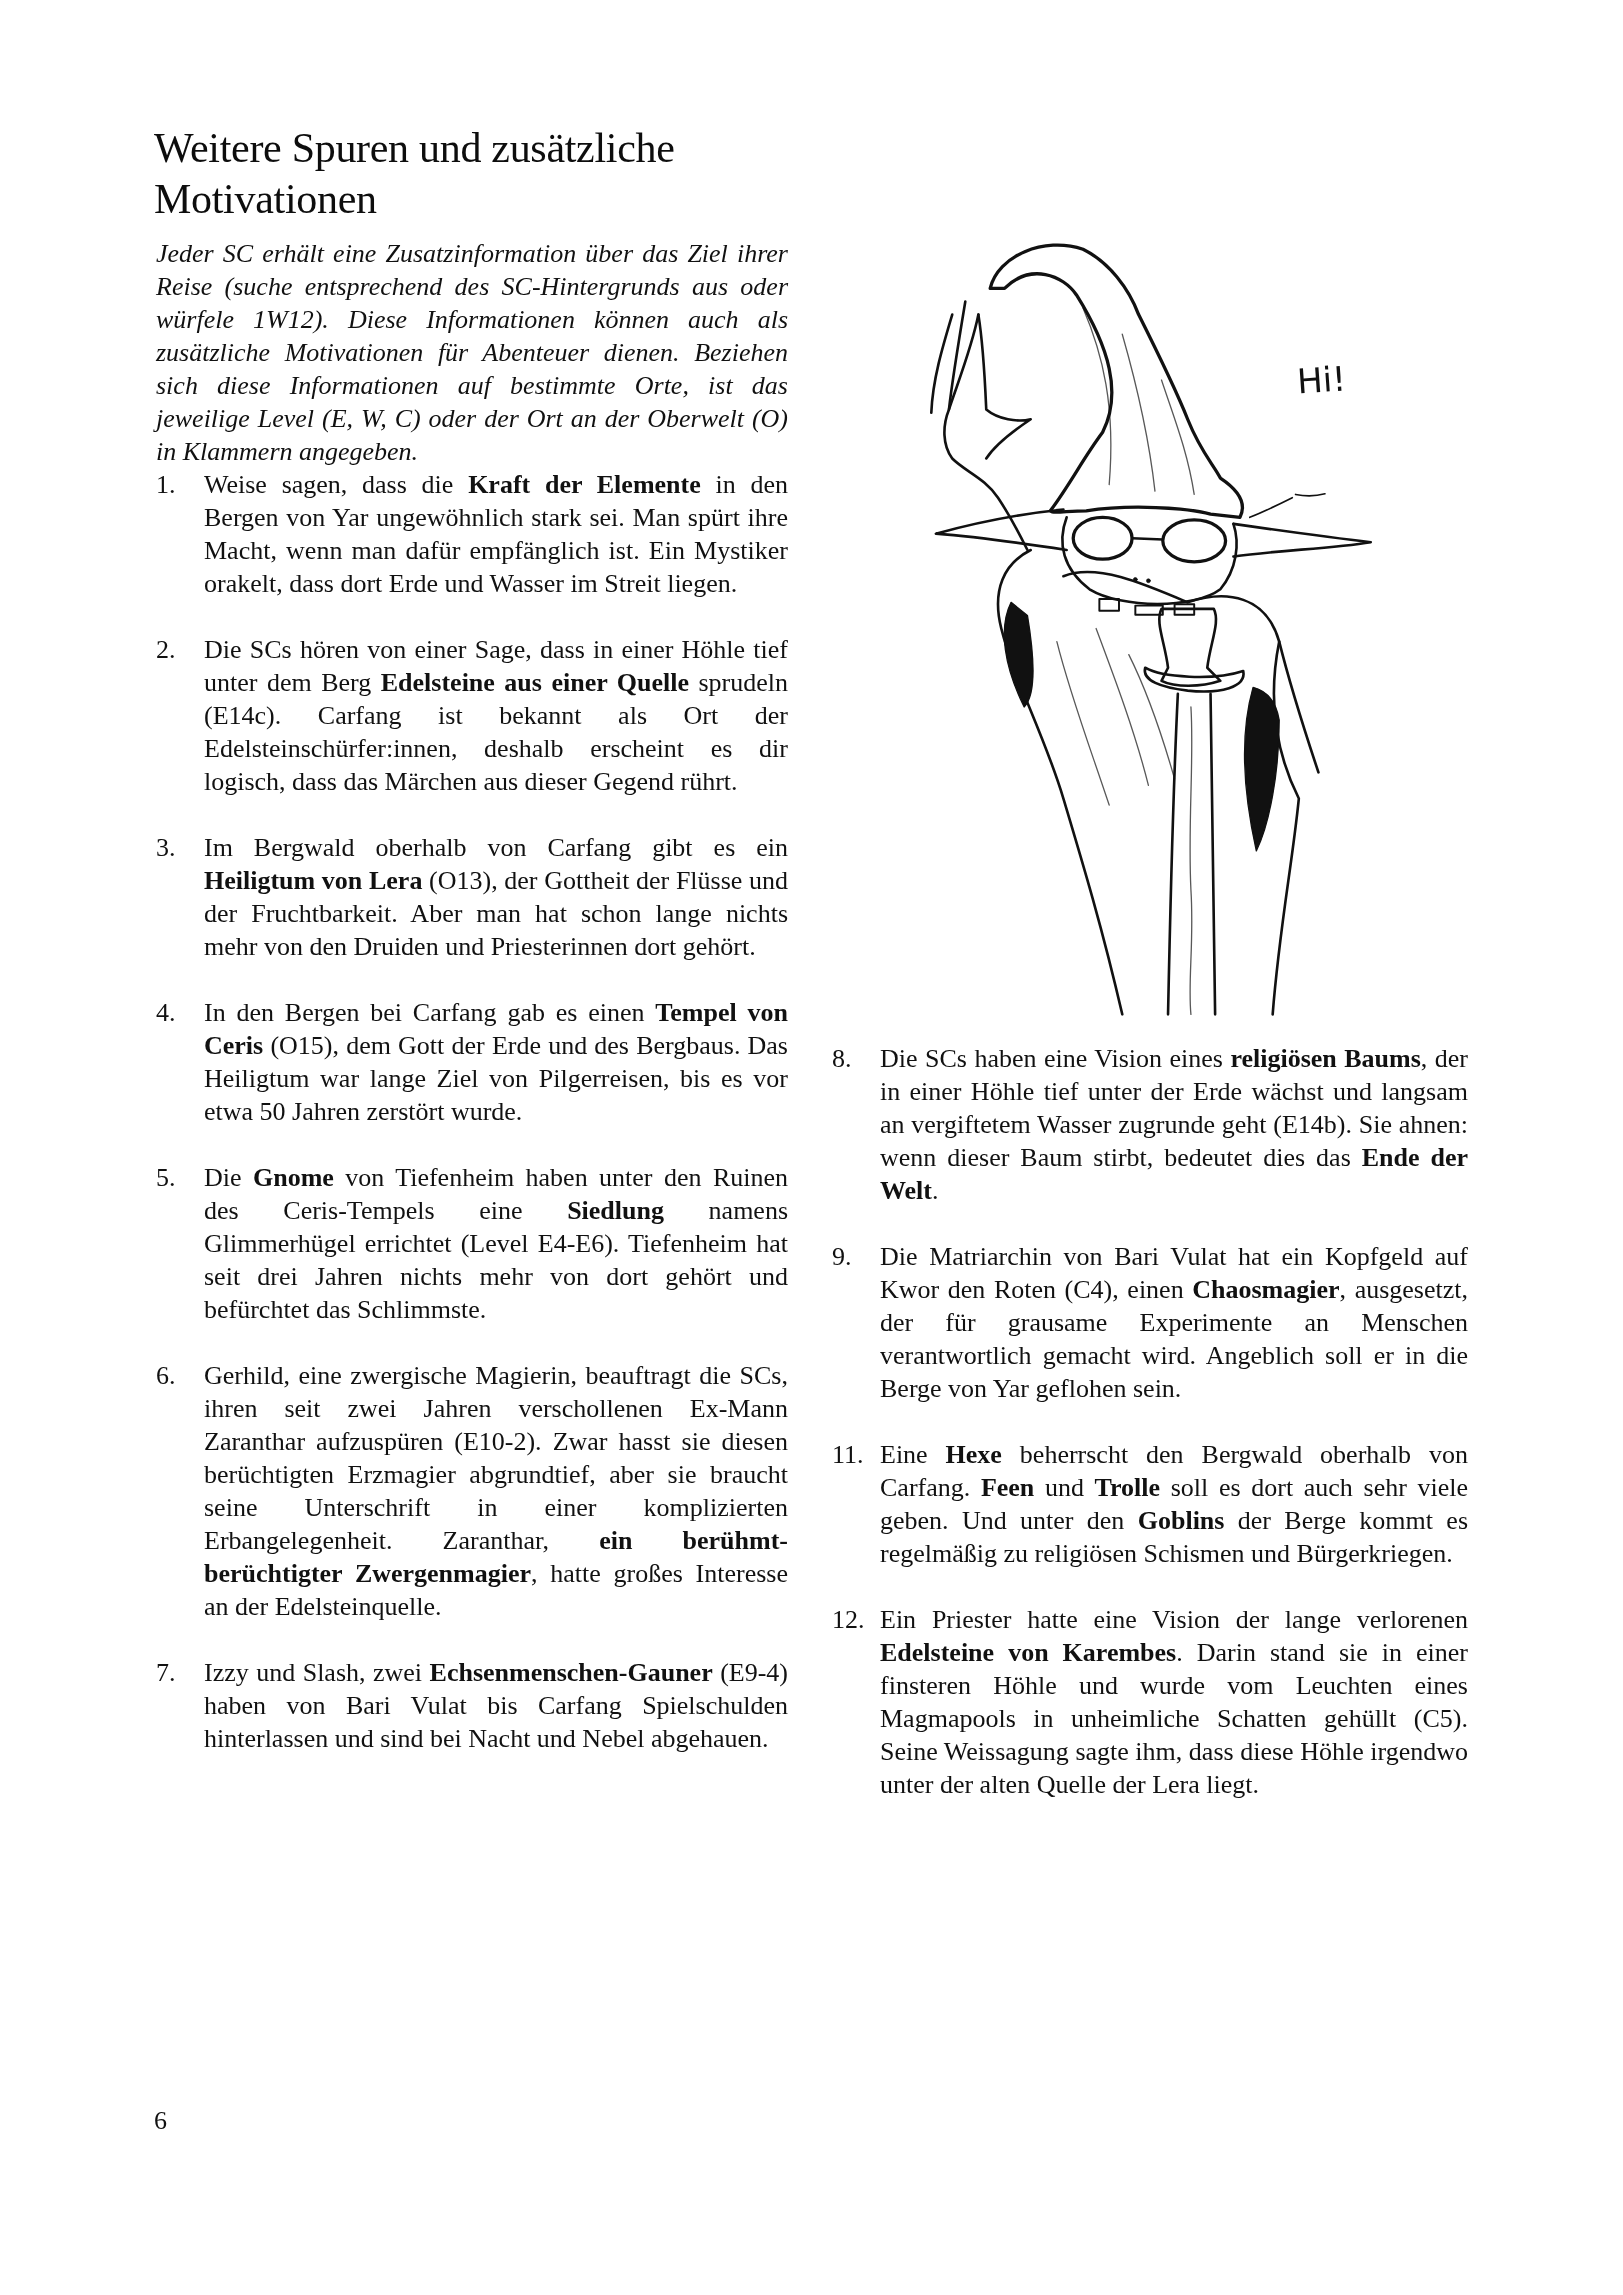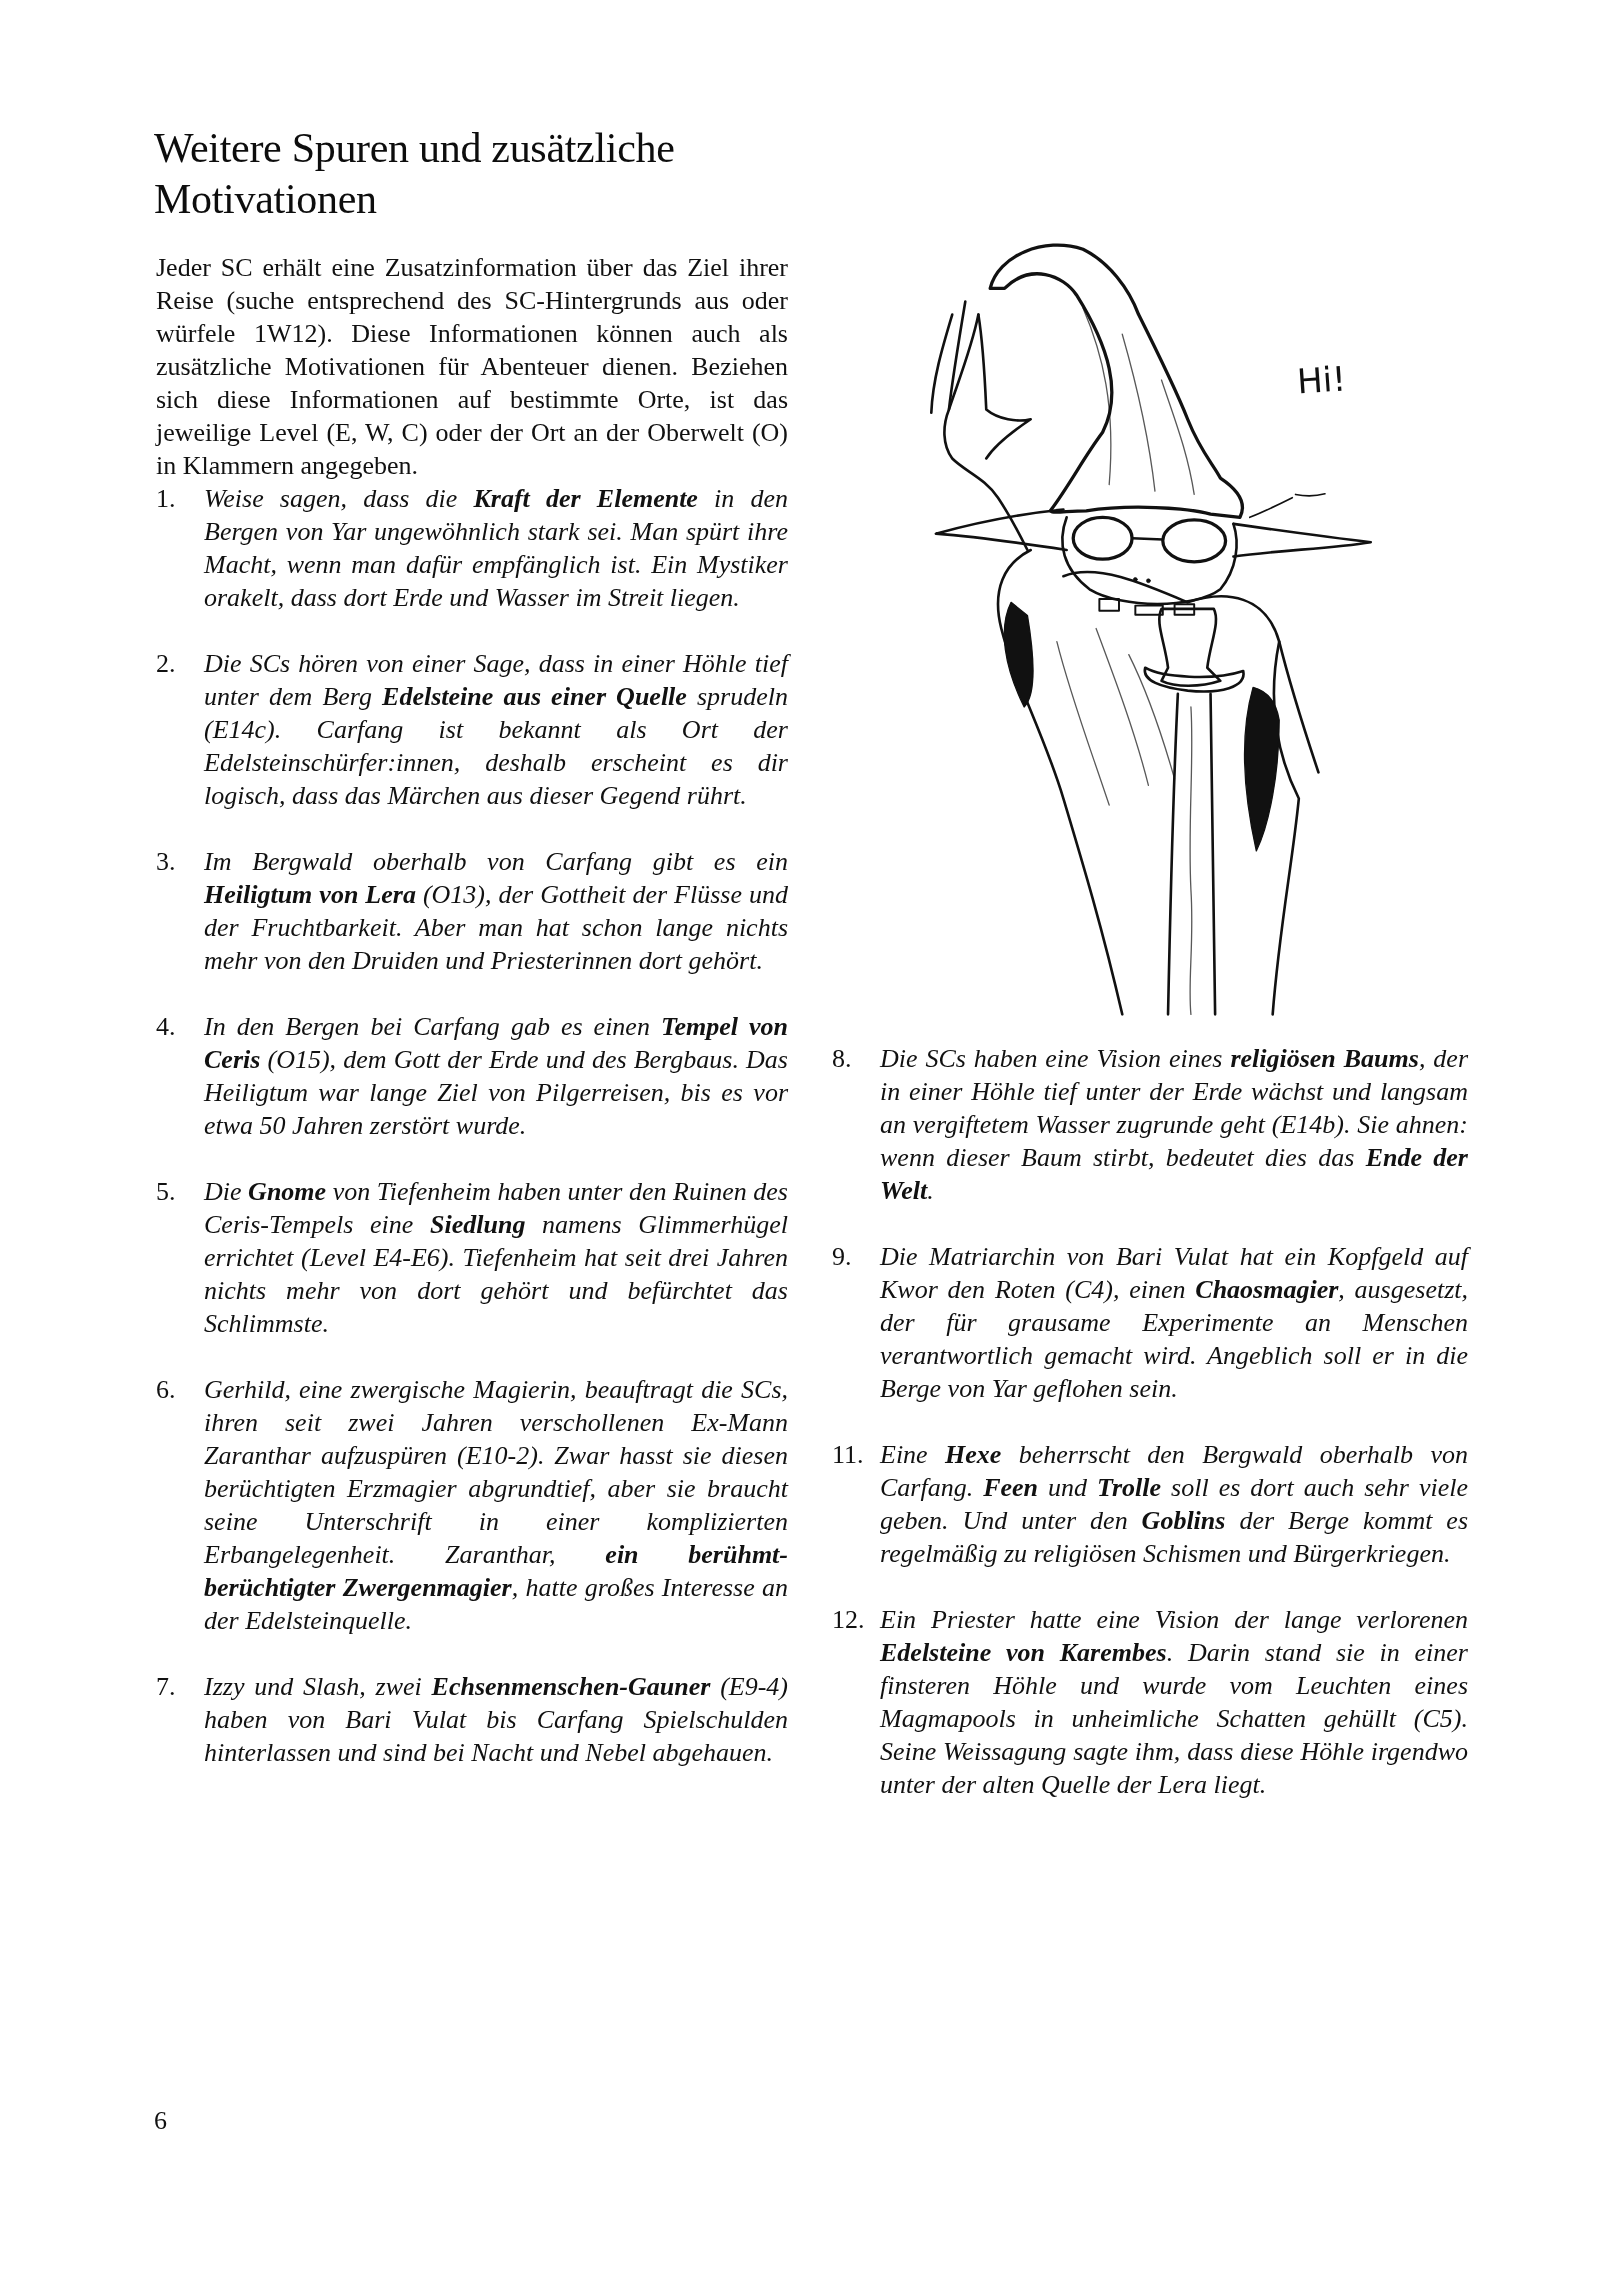--- a/index.html
+++ b/index.html
@@ -4,26 +4,26 @@
 <style>
   html, body { margin: 0; padding: 0; background: #ffffff; }
   body { width: 1623px; height: 2295px; position: relative; overflow: hidden;
          font-family: "Liberation Serif", "DejaVu Serif", serif; color: #111111; }
   .page { position: absolute; left: 0; top: 0; width: 1623px; height: 2295px; background: #ffffff; }
   .title { position: absolute; left: 154px; top: 123px; width: 654px;
            font-size: 42px; line-height: 51px; font-weight: normal; margin: 0; letter-spacing: -0.3px; color: #0d0d0d; }
   .col { position: absolute; font-size: 26px; line-height: 33px; text-align: justify; hyphens: manual; }
   .col-left { left: 156px; top: 237px; width: 632px; }
   .col-right { left: 832px; top: 1042px; width: 636px; }
-  .intro { margin: 14px 0 0 0; }
+  .intro { margin: 0 0 0 0; font-style: italic; }
   ol.items { list-style: none; margin: 0; padding: 0; }
   ol.items li { position: relative; padding-left: 48px; margin: 0 0 33px 0; }
   .col-left ol.items { margin-top: 0; }
   ol.items li .num { position: absolute; left: 0; top: 0; }
-  ol.items li .txt { display: block; text-align: justify; font-style: italic; }
+  ol.items li .txt { display: block; text-align: justify; }
   b { font-weight: bold; }
   .page-number { position: absolute; left: 154px; top: 2104px; font-size: 26px; line-height: 33px; }
   .illustration { position: absolute; left: 913px; top: 236px; width: 497px; height: 785px; }
   .speech { font-family: "DejaVu Sans", sans-serif; }
 </style>
 </head>
 <body>
 
 <div class="page">
 

